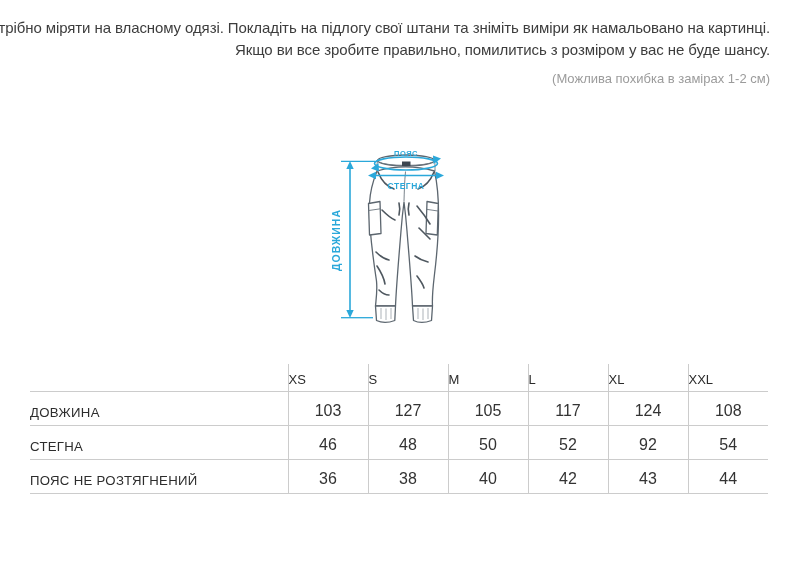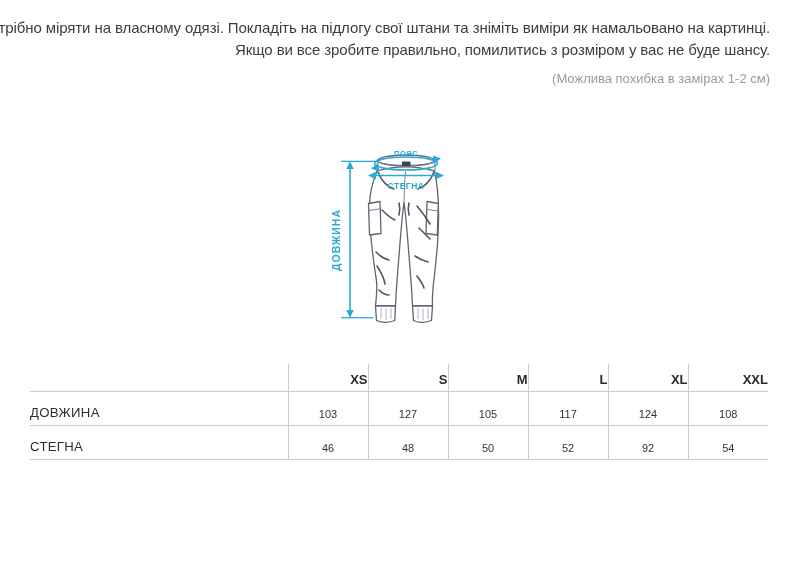--- a/index.html
+++ b/index.html
@@ -23,28 +23,28 @@
   .accent-text{fill:#2ba8da;font-family:"Liberation Sans",sans-serif;font-weight:700;}
 
   
   .size-table{position:absolute;left:30px;top:364px;width:738px;border-collapse:collapse;
               table-layout:fixed;color:#2f2f2f;}
   .size-table col.label-col{width:258px;}
   .size-table col.val-col{width:80px;}
   .size-table thead tr{border-bottom:1px solid #cccccc;}
   .size-table tbody tr{border-bottom:1px solid #cccccc;height:34px;}
   .size-table th,.size-table td{vertical-align:bottom;padding:0 0 5px 0;}
-  .size-table thead th{height:23px;font-size:13px;font-weight:700;color:#2b2b2b;
-                       text-align:right;padding-bottom:4px;margin-top:38px;}
+  .size-table thead th{height:23px;font-size:13px;font-weight:400;color:#2b2b2b;
+                       text-align:left;padding-bottom:4px;margin-top:38px;}
   .size-table thead th.corner{border-left:none;}
   .size-table thead th:not(.corner),
   .size-table td{border-left:1px solid #cccccc;}
   .size-table tbody th{font-size:13.2px;font-weight:400;text-align:left;color:#2d2d2d;
                        letter-spacing:0.3px;}
-  .size-table td{font-size:11px;text-align:center;color:#333333;}
+  .size-table td{font-size:16px;text-align:center;color:#333333;}
 </style>
 </head>
 <body>
 
 <div class="page">
 
   <div class="intro">
     <div class="line">Мірки потрібно міряти на власному одязі. Покладіть на підлогу свої штани та зніміть виміри як намальовано на картинці.</div>
     <div class="line">Якщо ви все зробите правильно, помилитись з розміром у вас не буде шансу.</div>
     <div class="note">(Можлива похибка в замірах 1-2 см)</div>
@@ -159,16 +159,25 @@
         </tr>
         <tr>
           <th>СТЕГНА</th>
           <td>46</td>
           <td>48</td>
           <td>50</td>
           <td>52</td>
           <td>92</td>
           <td>54</td>
         </tr>
+        <tr>
+          <th>ПОЯС НЕ РОЗТЯГНЕНИЙ</th>
+          <td>36</td>
+          <td>38</td>
+          <td>40</td>
+          <td>42</td>
+          <td>43</td>
+          <td>44</td>
+        </tr>
       </tbody>
   </table>
 
 </div>
 
 </body></html>

